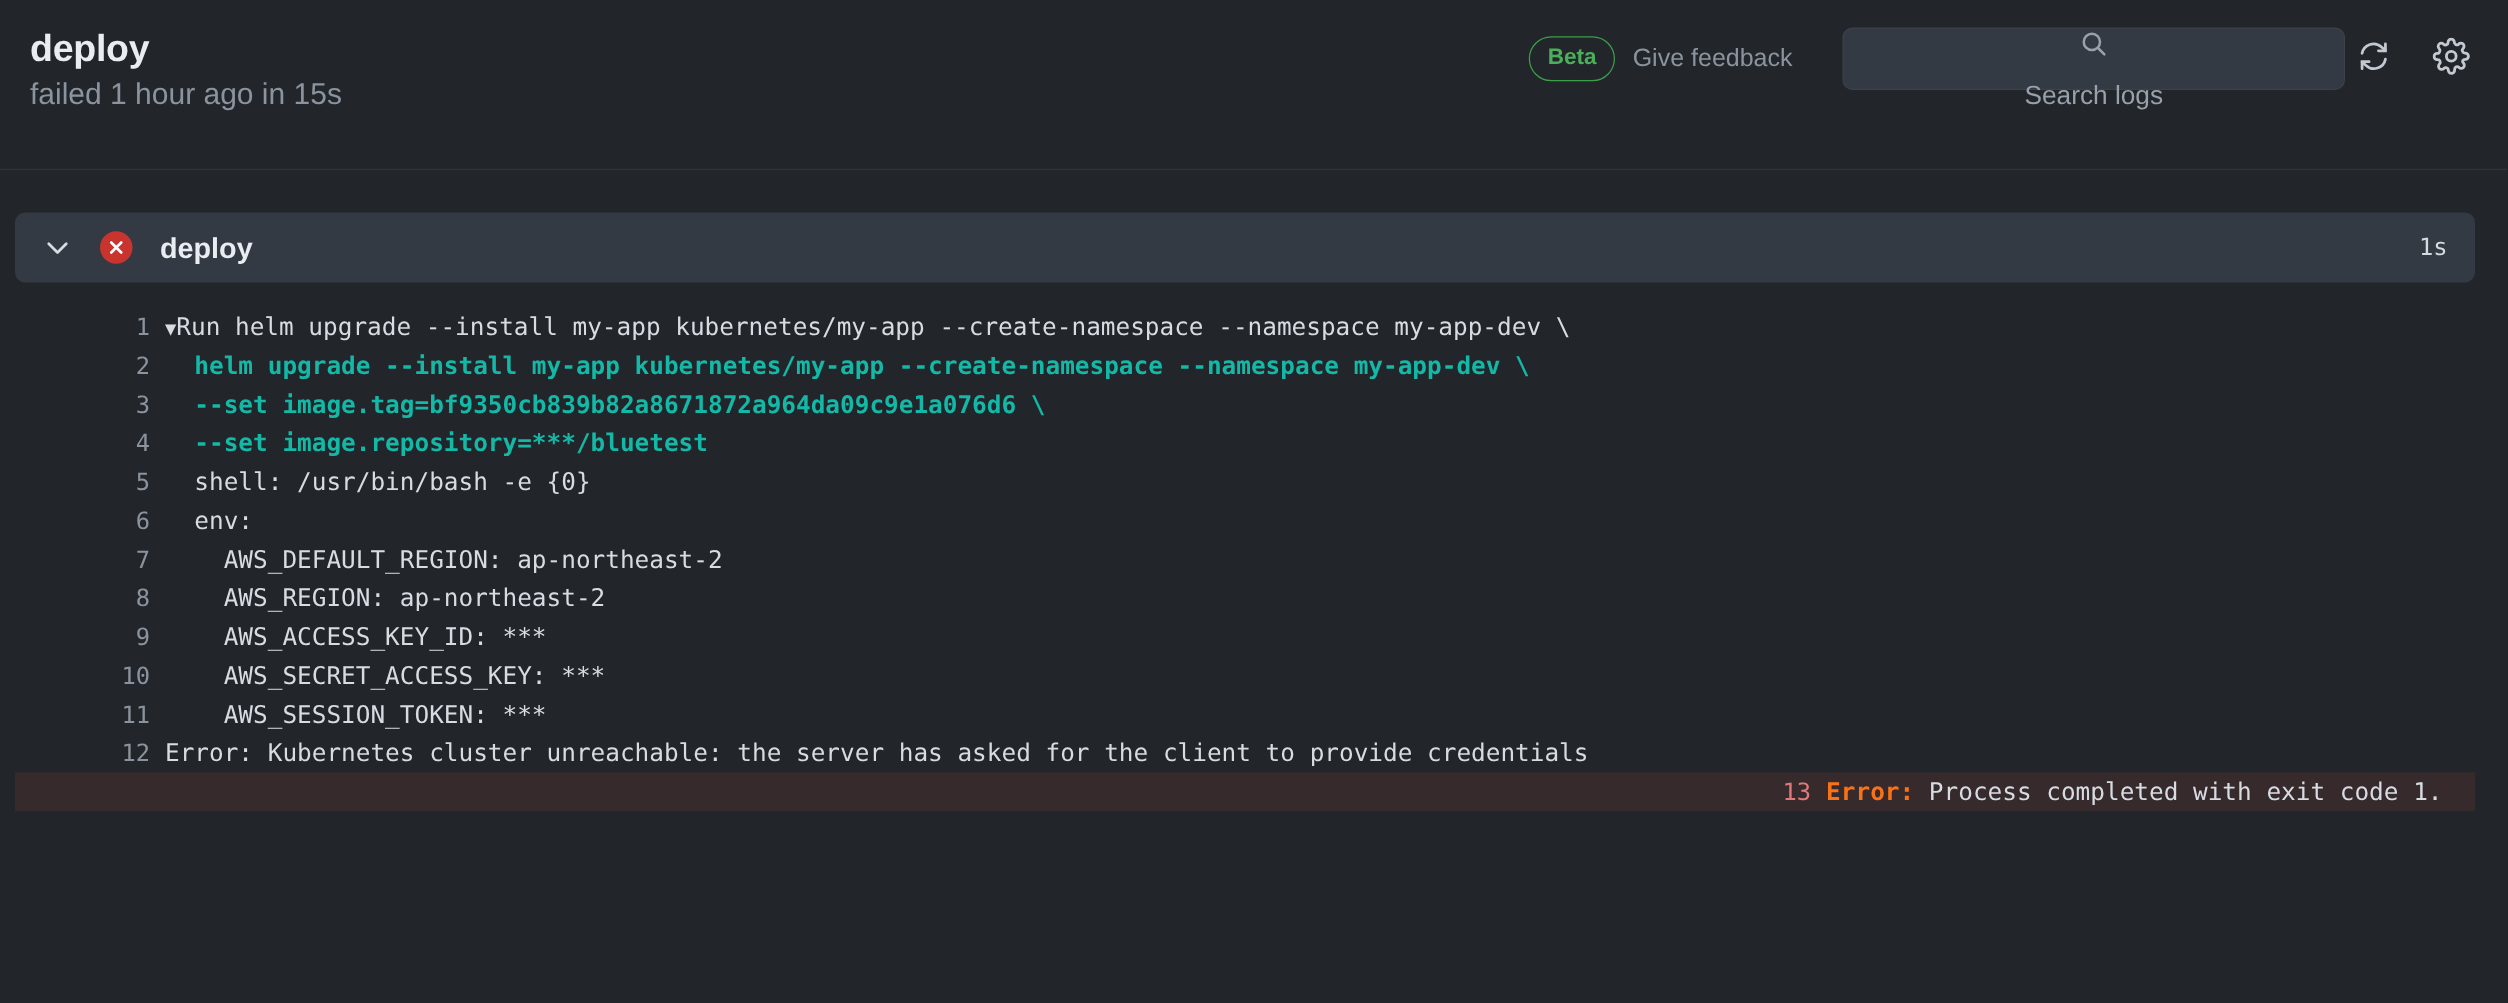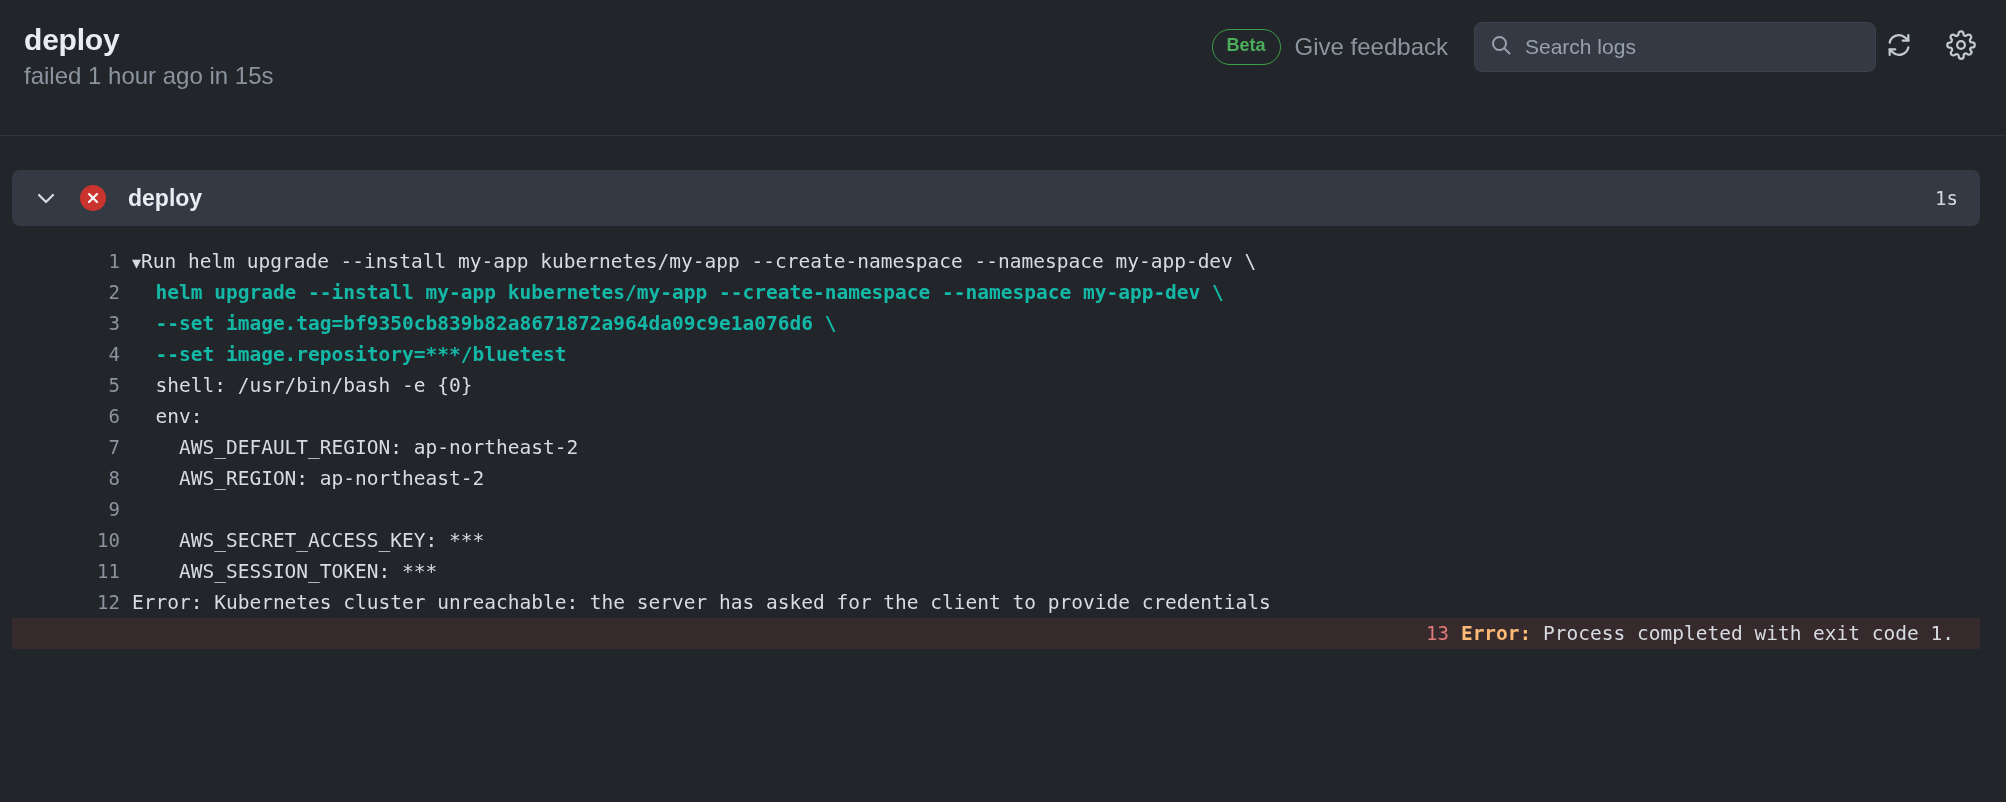--- a/index.html
+++ b/index.html
@@ -45,35 +45,36 @@
     color: #4cae5a;
     border-radius: 999px;
     font-size: 18px;
     font-weight: bold;
     padding: 4px 14px 8px;
     line-height: 22px;
     margin-right: 14px;
   }
   .feedback-link {
     color: #8b949e;
-    font-size: 24px;
+    font-size: 20px;
     line-height: 24px;
-    margin-right: 26px;
+    margin-right: 40px;
     cursor: pointer;
   }
   .search-box {
     width: 402px;
     height: 50px;
     background: #343a43;
     border: 1px solid #3b424b;
     border-radius: 8px;
     display: flex;
     align-items: center;
-    padding: 16px 14px;
+    padding: 0 14px;
     gap: 12px;
+    flex-direction: column;
   }
   .search-placeholder {
     color: #97a0ab;
     font-size: 21px;
     line-height: 26px;
   }
   .icon-btn {
     width: 46px; height: 46px;
     display: flex; align-items: center; justify-content: center;
     cursor: pointer;
@@ -139,21 +140,21 @@
   .lc {
     padding-left: 12px;
     color: #d7dce2;
     overflow: hidden;
     text-overflow: clip;
   }
   .log-line.cmd .lc { color: #14b8a6; font-weight: bold; }
   .log-line.err { background: #372a2d; justify-content: flex-end; }
   .log-line.err .ln { color: #e07a7a; }
   .log-line.err .lc { color: #d7dce2; }
-  .err-tag { color: #fdba74; font-weight: bold; }
+  .err-tag { color: #f97316; font-weight: bold; }
   .tri { color: #d7dce2; font-size: 15px; }
 </style>
 </head>
 <body>
 
 <div class="page-header">
 
   <div class="header-left">
     <div class="header-title">deploy</div>
     <div class="header-subtitle">failed 1 hour ago in 15s</div>
@@ -217,19 +218,19 @@
 
   <div class="log">
       <div class="log-line"><span class="ln">1</span><span class="lc"><span class="tri">▼</span><span>Run helm upgrade --install my-app kubernetes/my-app --create-namespace --namespace my-app-dev \</span></span></div>
       <div class="log-line cmd"><span class="ln">2</span><span class="lc"><span>  helm upgrade --install my-app kubernetes/my-app --create-namespace --namespace my-app-dev \</span></span></div>
       <div class="log-line cmd"><span class="ln">3</span><span class="lc"><span>  --set image.tag=bf9350cb839b82a8671872a964da09c9e1a076d6 \</span></span></div>
       <div class="log-line cmd"><span class="ln">4</span><span class="lc"><span>  --set image.repository=***/bluetest</span></span></div>
       <div class="log-line"><span class="ln">5</span><span class="lc"><span>  shell: /usr/bin/bash -e {0}</span></span></div>
       <div class="log-line"><span class="ln">6</span><span class="lc"><span>  env:</span></span></div>
       <div class="log-line"><span class="ln">7</span><span class="lc"><span>    AWS_DEFAULT_REGION: ap-northeast-2</span></span></div>
       <div class="log-line"><span class="ln">8</span><span class="lc"><span>    AWS_REGION: ap-northeast-2</span></span></div>
-      <div class="log-line"><span class="ln">9</span></div>
+      <div class="log-line"><span class="ln">9</span><span class="lc"><span>    AWS_ACCESS_KEY_ID: ***</span></span></div>
       <div class="log-line"><span class="ln">10</span><span class="lc"><span>    AWS_SECRET_ACCESS_KEY: ***</span></span></div>
       <div class="log-line"><span class="ln">11</span><span class="lc"><span>    AWS_SESSION_TOKEN: ***</span></span></div>
       <div class="log-line"><span class="ln">12</span><span class="lc"><span>Error: Kubernetes cluster unreachable: the server has asked for the client to provide credentials</span></span></div>
       <div class="log-line err"><span class="ln">13</span><span class="lc"><span class="err-tag">Error:</span> <span>Process completed with exit code 1.</span></span></div>
     </div>
 </div>
 
 </body></html>

